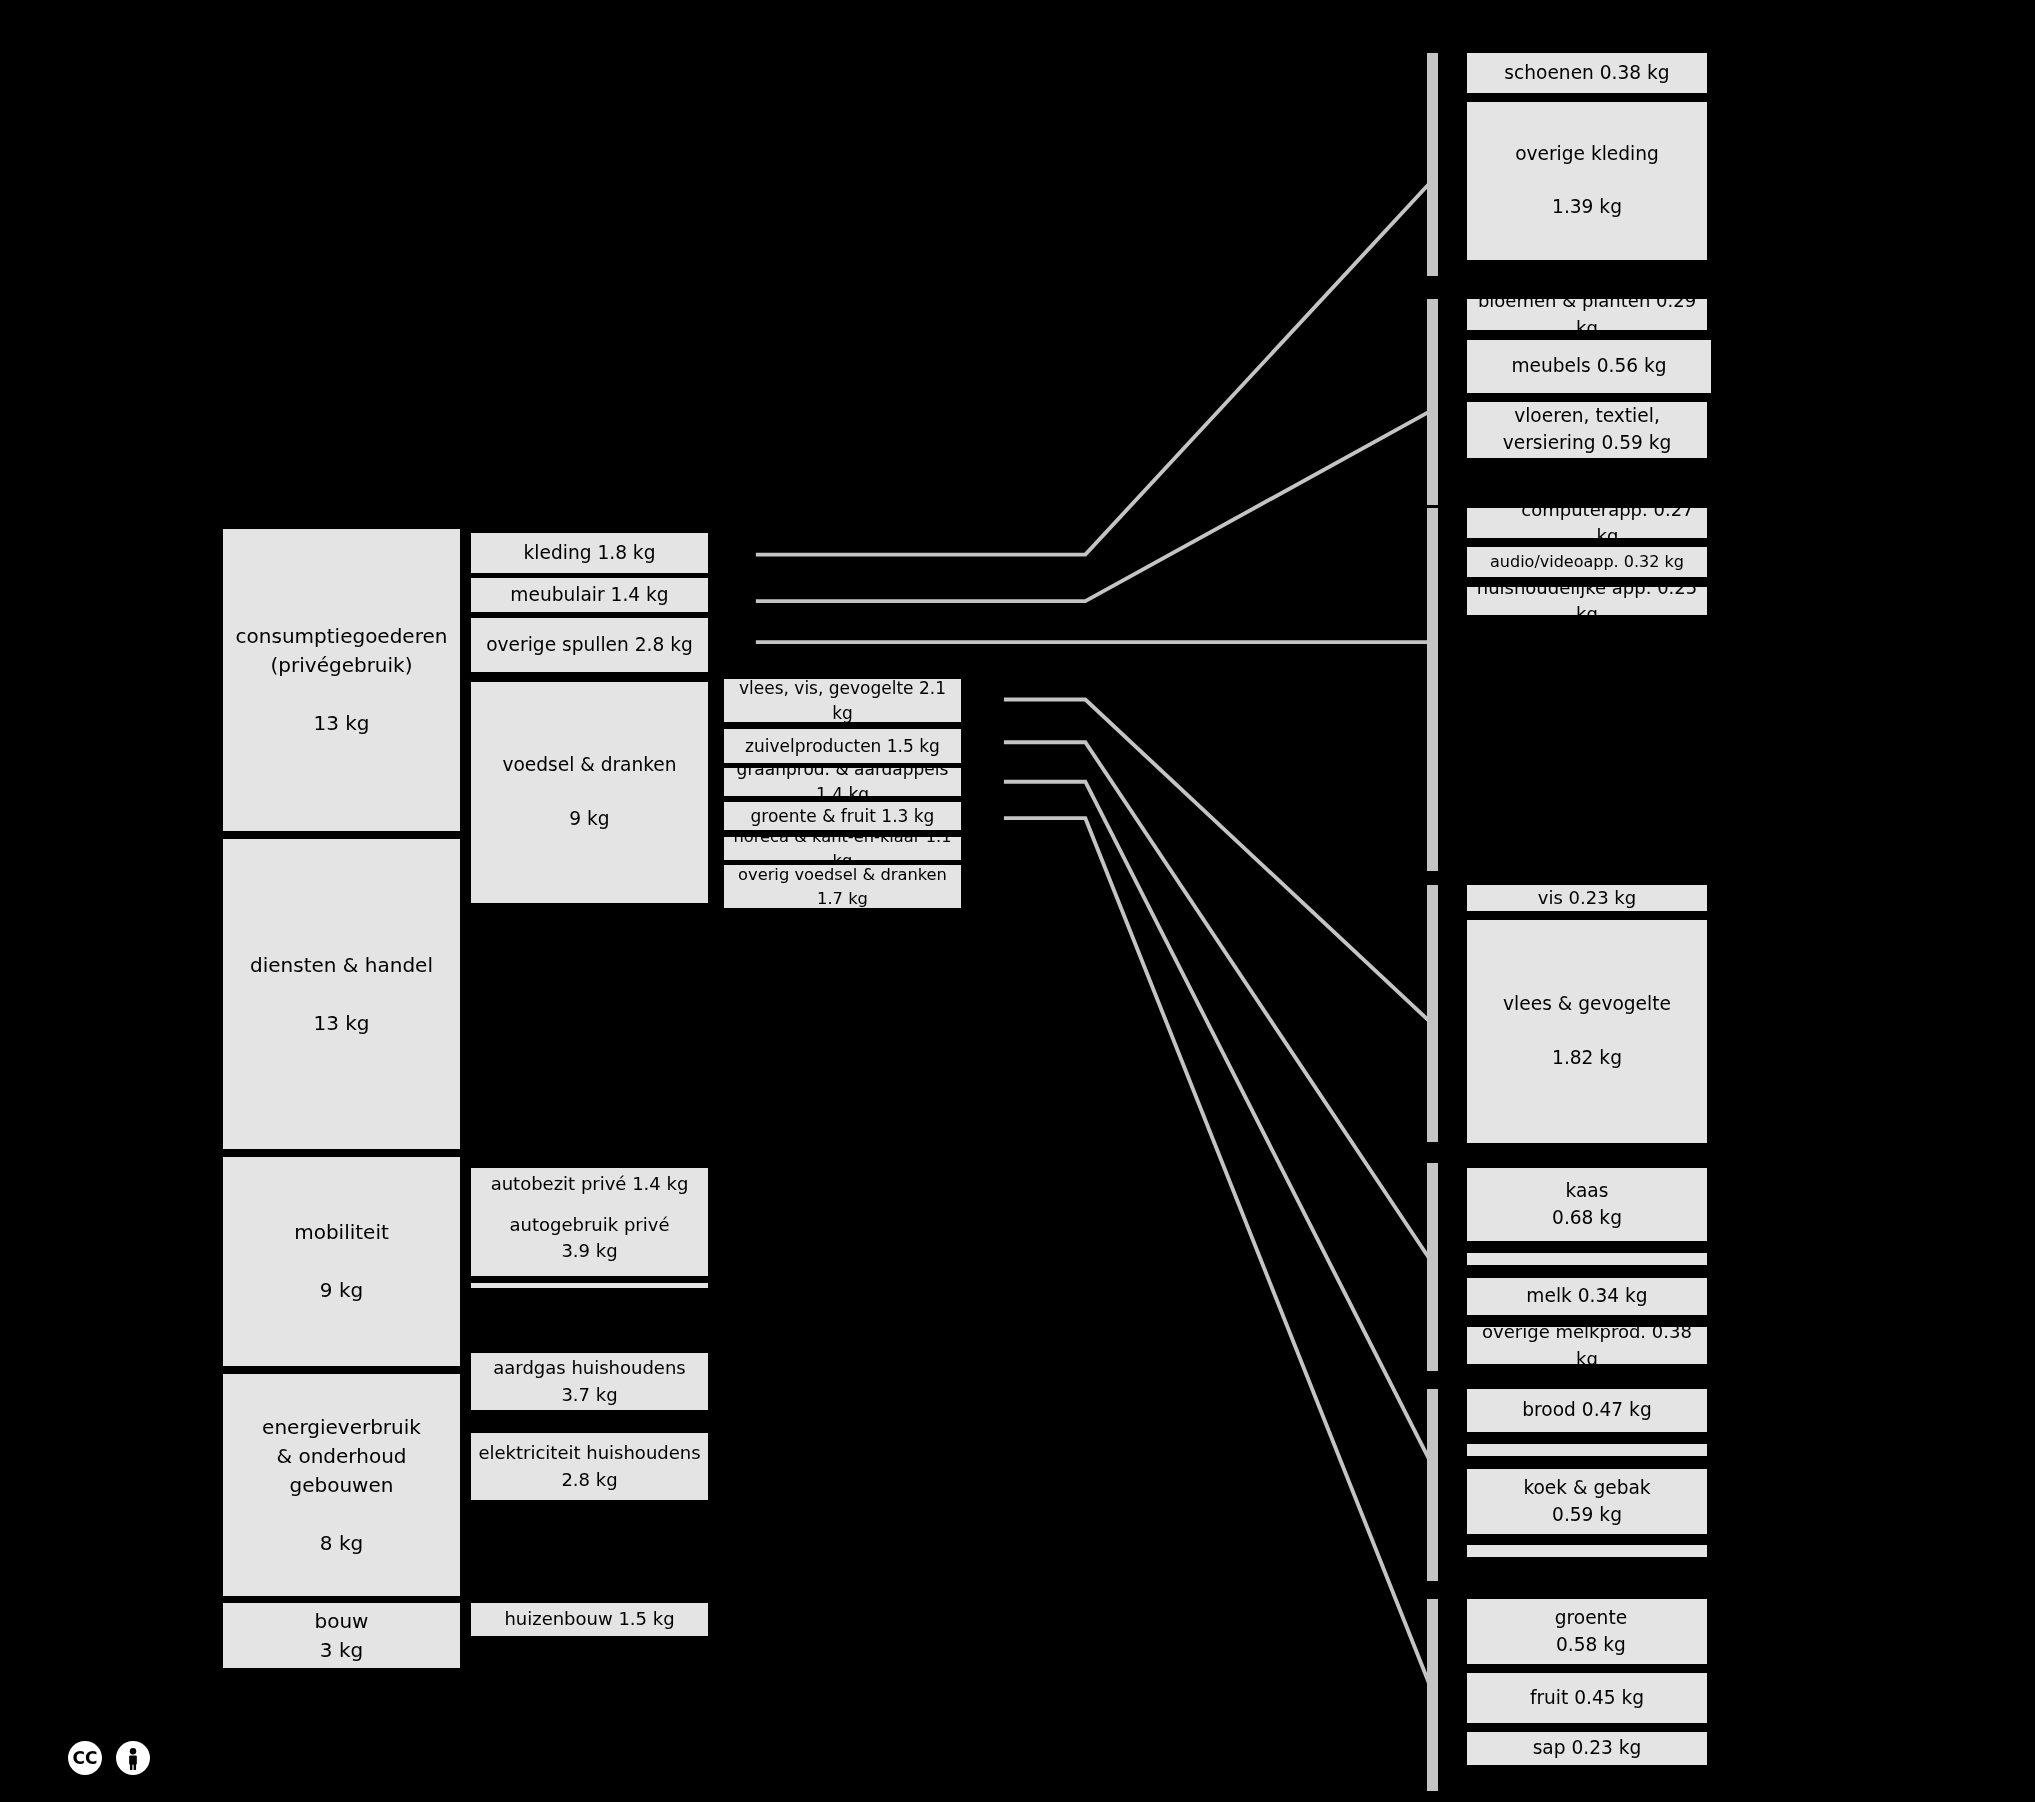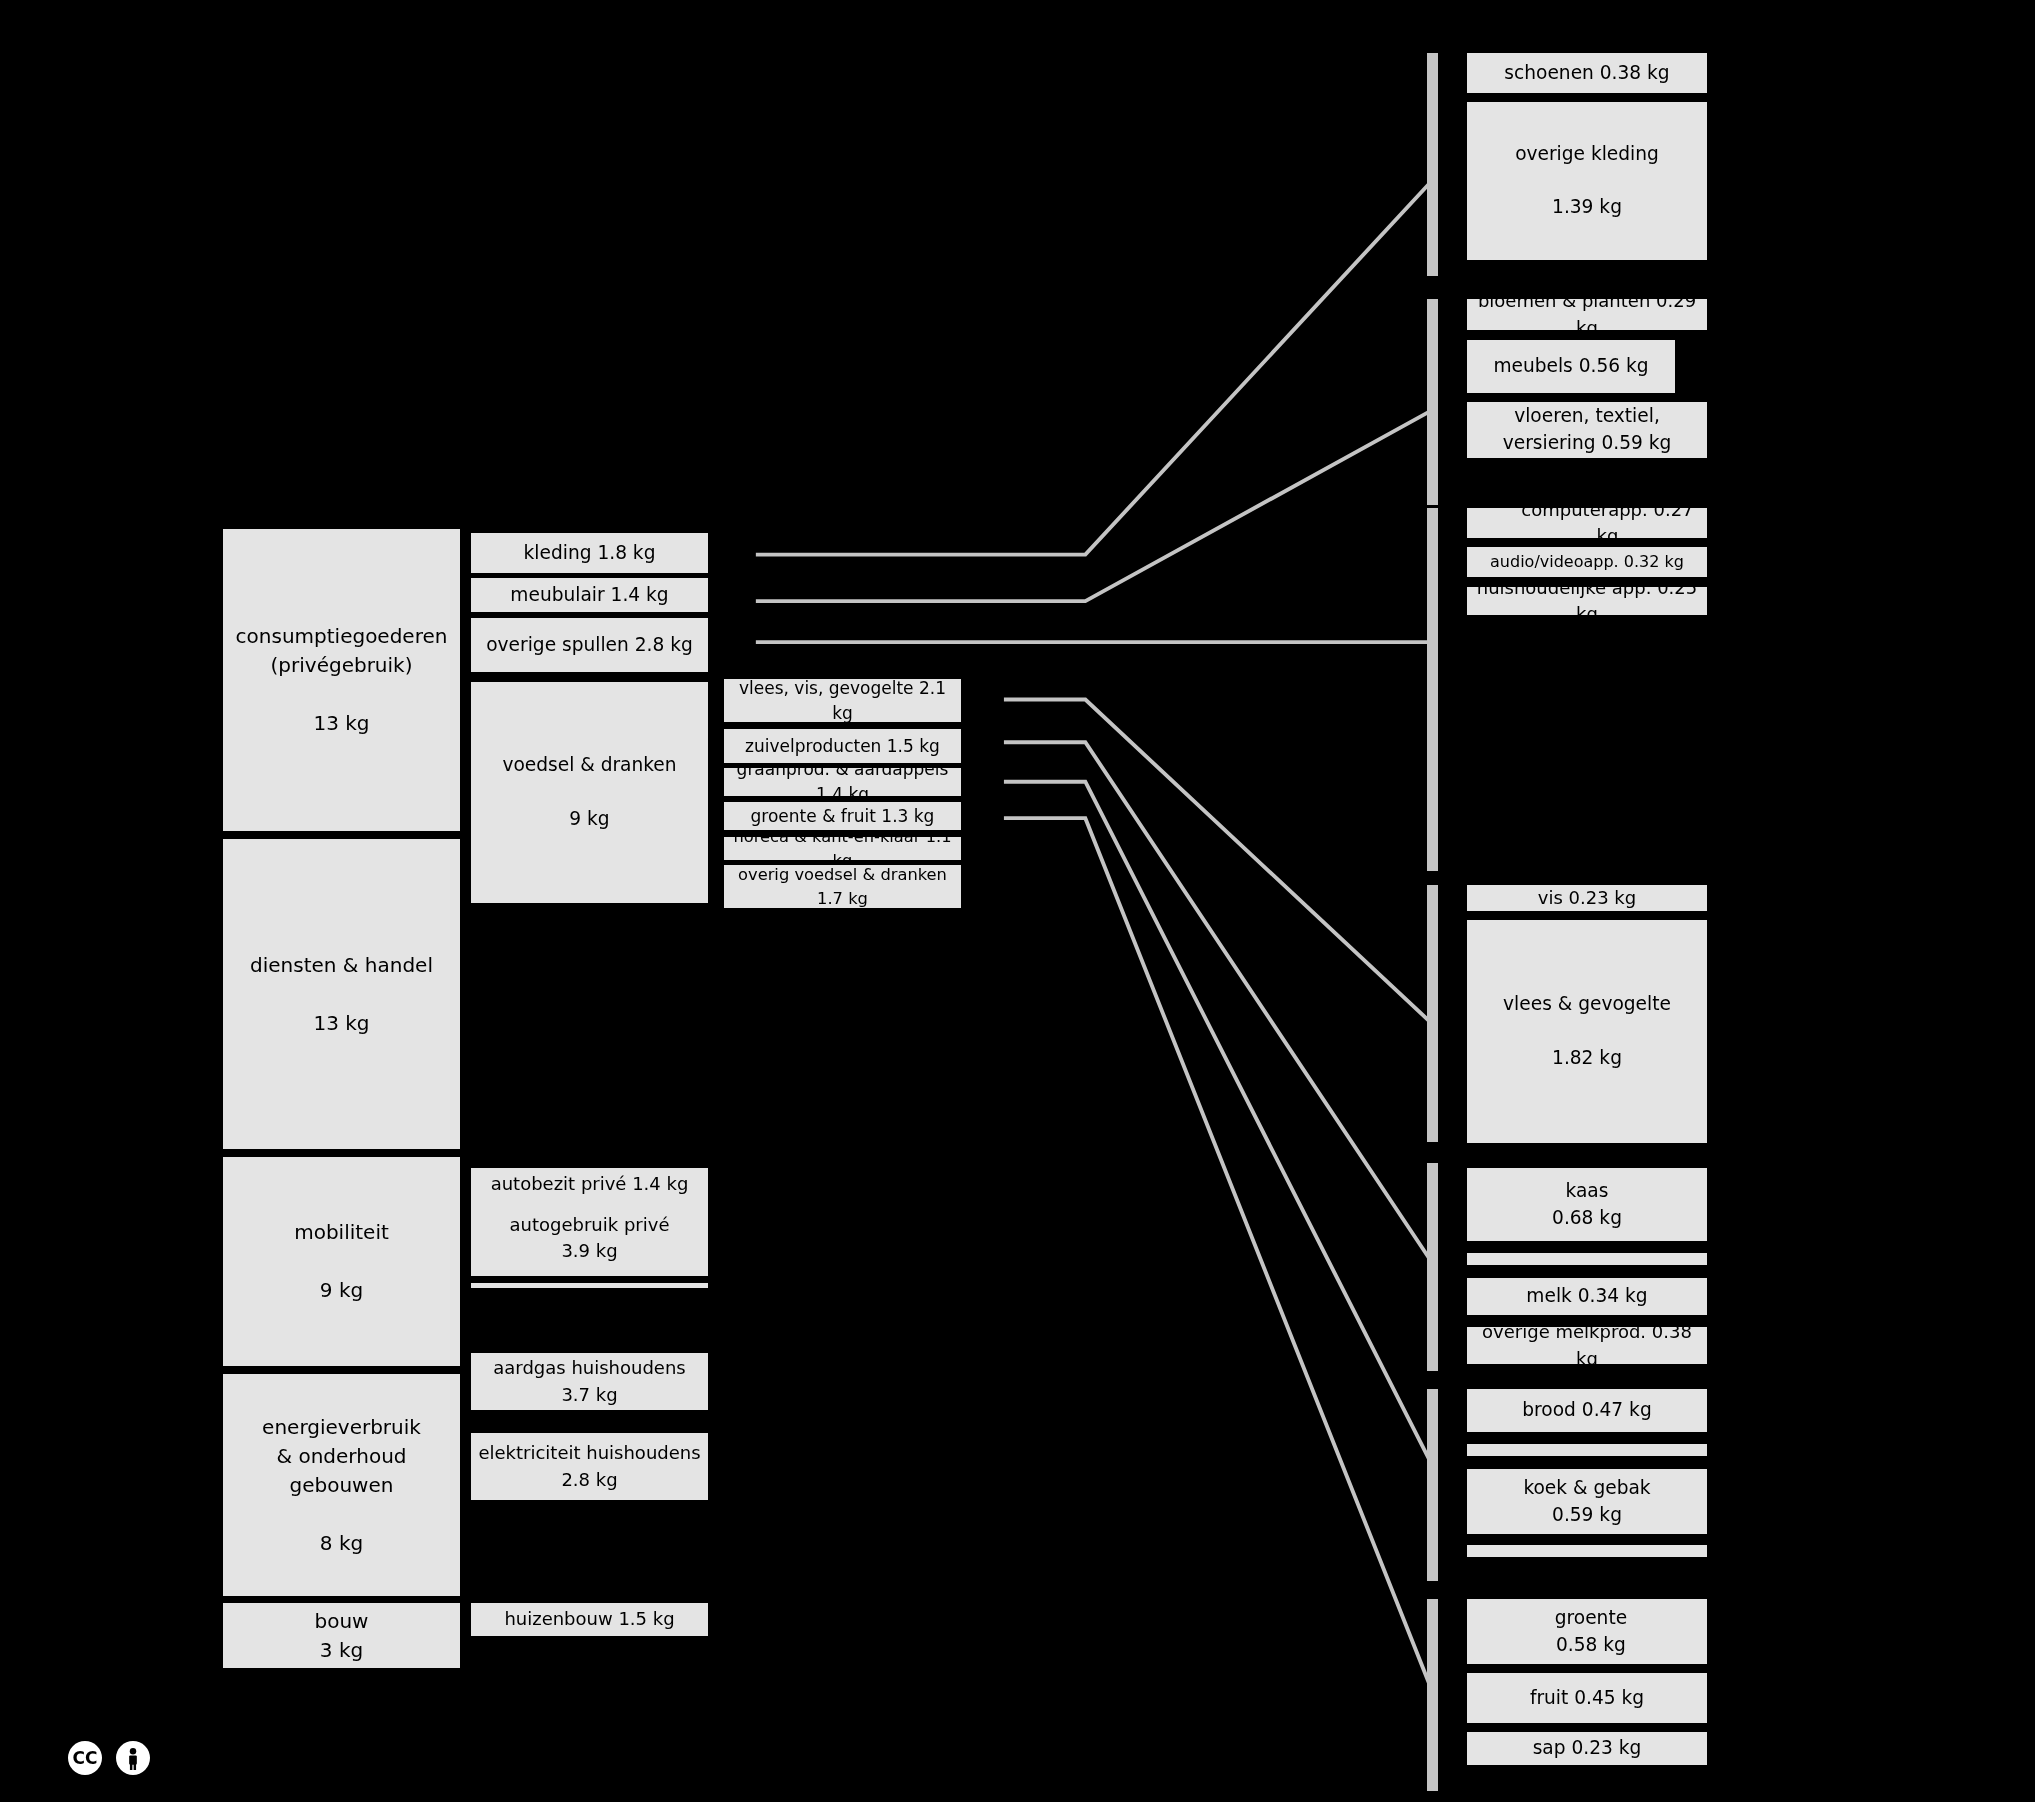--- a/index.html
+++ b/index.html
@@ -117,21 +117,21 @@
 1.7 kg</div>
 
   <div class="node" style="left:1467px;top:53px;width:240px;height:40px;font-size:18.6px;">schoenen 0.38 kg</div>
 
   <div class="node" style="left:1467px;top:102px;width:240px;height:158px;font-size:18.6px;">overige kleding
 
 1.39 kg</div>
 
   <div class="node" style="left:1467px;top:299px;width:240px;height:31px;font-size:18px;">bloemen &amp; planten 0.29 kg</div>
 
-  <div class="node" style="left:1467px;top:340px;width:208px;height:53px;font-size:18.6px;text-align:right;">meubels 0.56 kg</div>
+  <div class="node" style="left:1467px;top:340px;width:244px;height:53px;font-size:18.6px;text-align:right;">meubels 0.56 kg</div>
 
   <div class="node" style="left:1467px;top:402px;width:240px;height:56px;font-size:18.6px;">vloeren, textiel,
 versiering 0.59 kg</div>
 
   <div class="node" style="left:1467px;top:508px;width:240px;height:29.5px;font-size:18px;padding-left:44px;">computerapp. 0.27 kg</div>
 
   <div class="node" style="left:1467px;top:547px;width:240px;height:29.5px;font-size:16px;">audio/videoapp. 0.32 kg</div>
 
   <div class="node" style="left:1467px;top:587px;width:240px;height:28px;font-size:18px;">huishoudelijke app. 0.25 kg</div>
 

